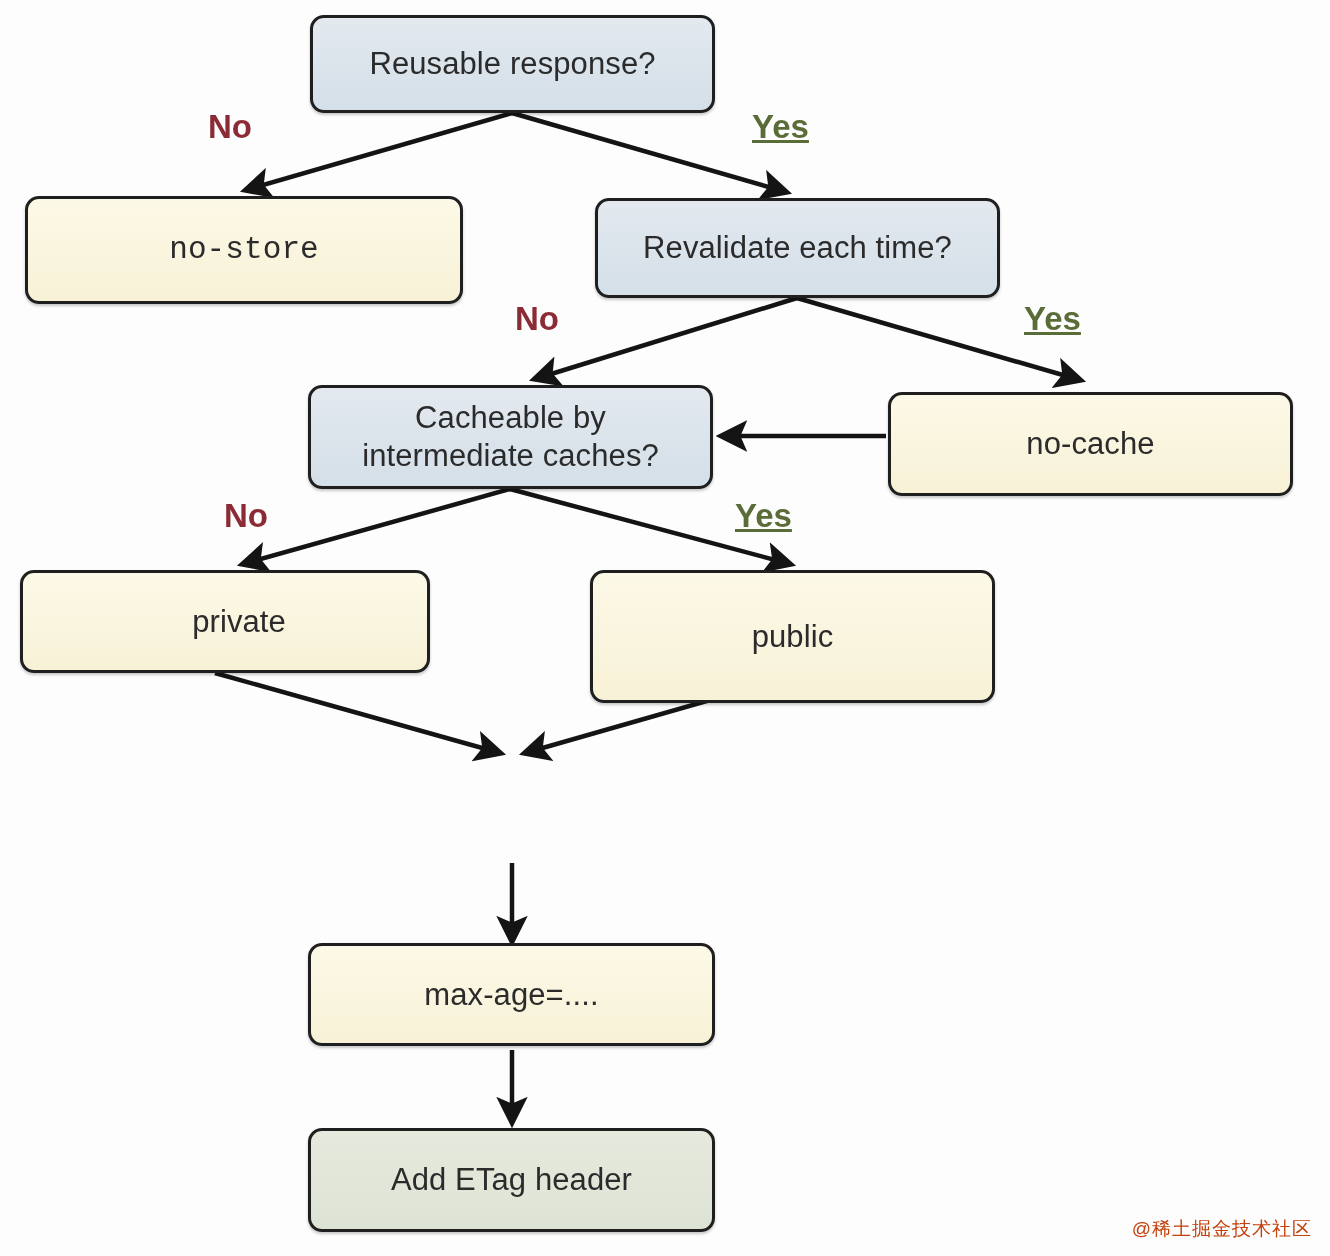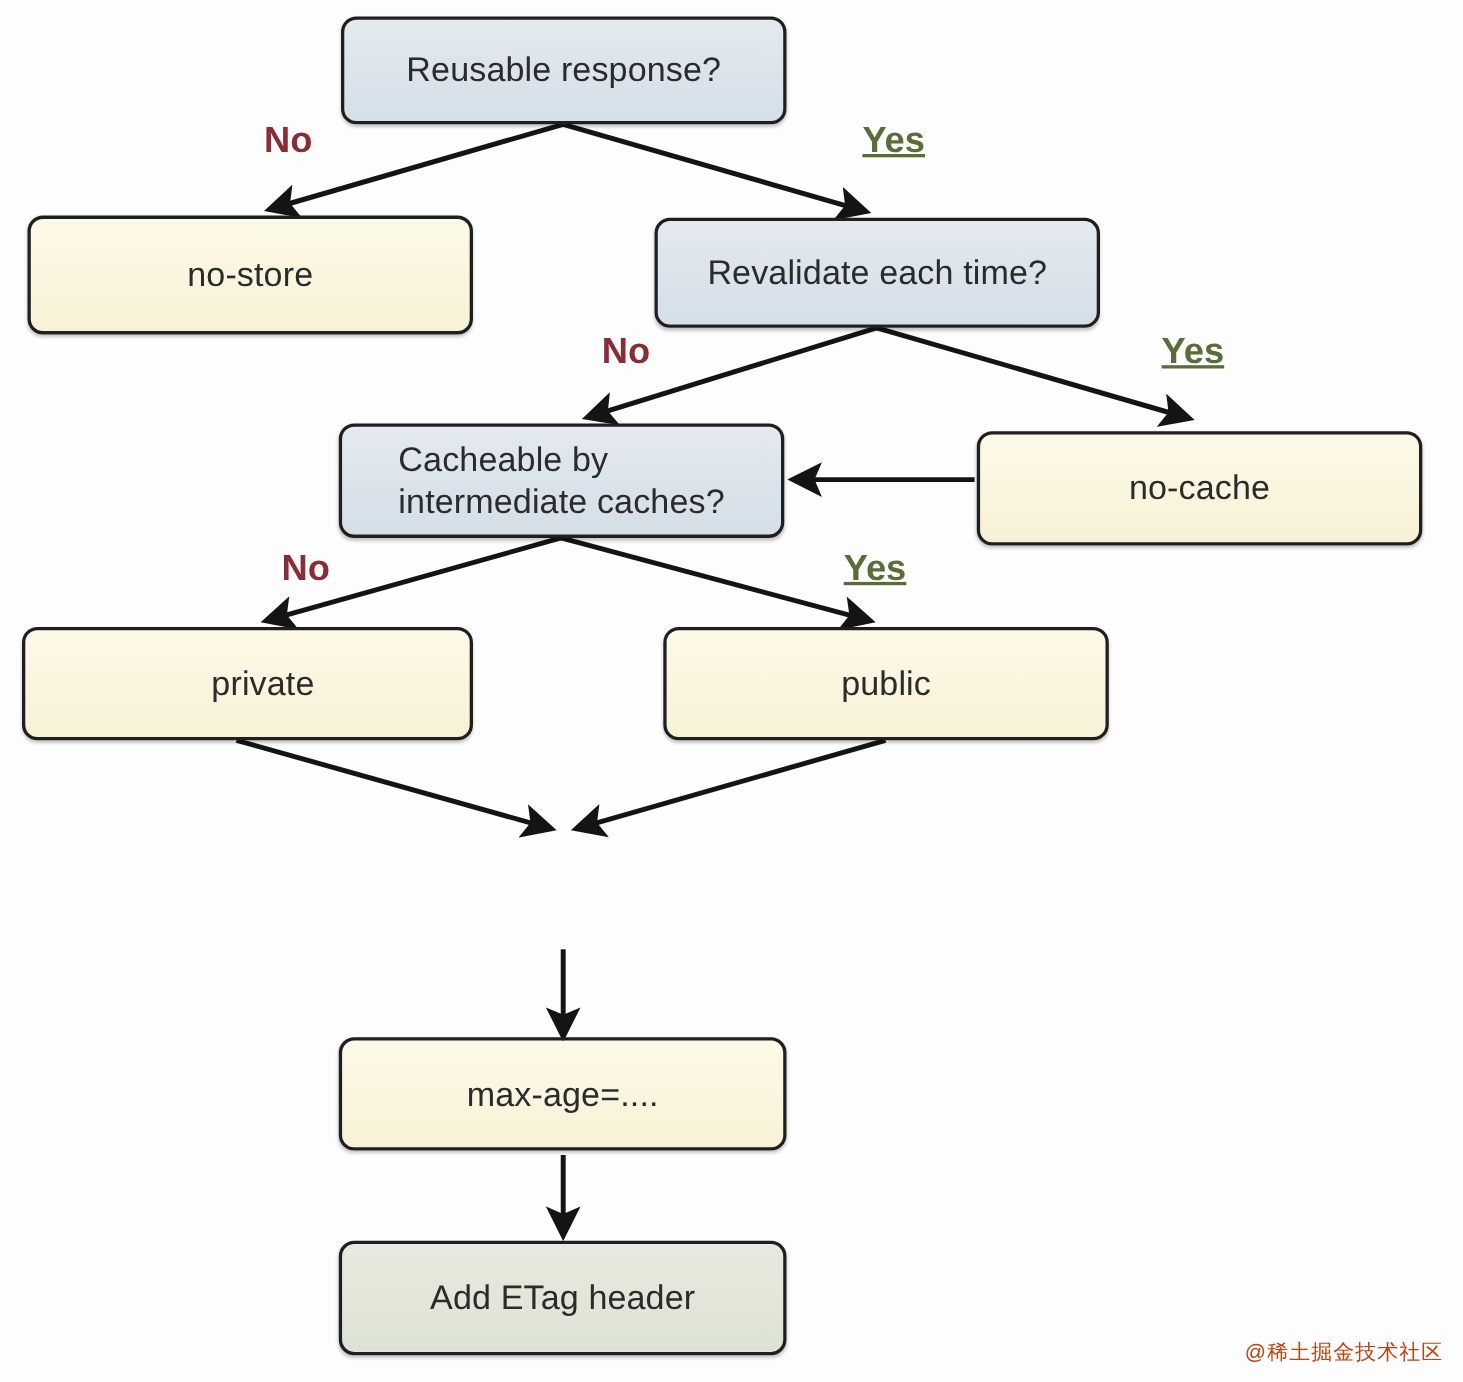--- a/index.html
+++ b/index.html
@@ -25,20 +25,21 @@
     height: 1256px;
   }
   .node {
     position: absolute;
     box-sizing: border-box;
     border: 3px solid #1f1f1f;
     border-radius: 14px;
     display: flex;
     align-items: center;
     justify-content: center;
+    text-align: center;
     color: #2b2b2b;
     font-family: "Liberation Sans", sans-serif;
     font-size: 31px;
     line-height: 1.22;
     letter-spacing: 0.1px;
     box-shadow: 0 2px 3px rgba(0,0,0,0.22);
     z-index: 3;
   }
   .node.decision {
     background: linear-gradient(180deg, #e3e9ef 0%, #d4dfe8 100%);
@@ -53,21 +54,20 @@
     padding: 0 14px;
     white-space: pre-line;
   }
   .edge-label {
     position: absolute;
     font-family: "Liberation Sans", sans-serif;
     font-size: 33px;
     font-weight: bold;
     z-index: 4;
     white-space: nowrap;
-    margin-left: 32px;
   }
   .edge-label.no  { color: #8b2b35; }
   .edge-label.yes { color: #5a6d38; text-decoration: underline; }
   .watermark {
     position: absolute;
     right: 18px;
     bottom: 14px;
     font-family: "Liberation Sans", sans-serif;
     font-size: 19px;
     color: #c2410c;
@@ -108,42 +108,42 @@
 
     <line x1="512" y1="863" x2="512" y2="941" stroke="#141414" stroke-width="4.5" marker-end="url(#arrowhead)"></line>
 
     <line x1="512" y1="1050" x2="512" y2="1122" stroke="#141414" stroke-width="4.5" marker-end="url(#arrowhead)"></line>
   </svg>
 
   <div class="node decision" style="left:310px; top:15px; width:405px; height:98px;">
     <span class="node-text">Reusable response?</span>
   </div>
 
-  <div class="node directive" style="left:25px; top:196px; width:405px; height:108px;">
+  <div class="node directive" style="left:25px; top:196px; width:438px; height:108px;font-family:Liberation Mono, monospace;">
     <span class="node-text">no-store</span>
   </div>
 
   <div class="node decision" style="left:595px; top:198px; width:405px; height:100px;">
     <span class="node-text">Revalidate each time?</span>
   </div>
 
   <div class="node decision" style="left:308px; top:385px; width:405px; height:104px;">
     <span class="node-text">Cacheable by
 intermediate caches?</span>
   </div>
 
   <div class="node directive" style="left:888px; top:392px; width:405px; height:104px;">
     <span class="node-text">no-cache</span>
   </div>
 
   <div class="node directive" style="left:20px; top:570px; width:410px; height:103px;padding-left:28px;">
     <span class="node-text">private</span>
   </div>
 
-  <div class="node directive" style="left:603px; top:570px; width:405px; height:103px;">
+  <div class="node directive" style="left:590px; top:570px; width:405px; height:133px;">
     <span class="node-text">public</span>
   </div>
 
 
   <div class="node directive" style="left:308px; top:943px; width:407px; height:103px;">
     <span class="node-text">max-age=....</span>
   </div>
 
   <div class="node terminal" style="left:308px; top:1128px; width:407px; height:104px;">
     <span class="node-text">Add ETag header</span>

